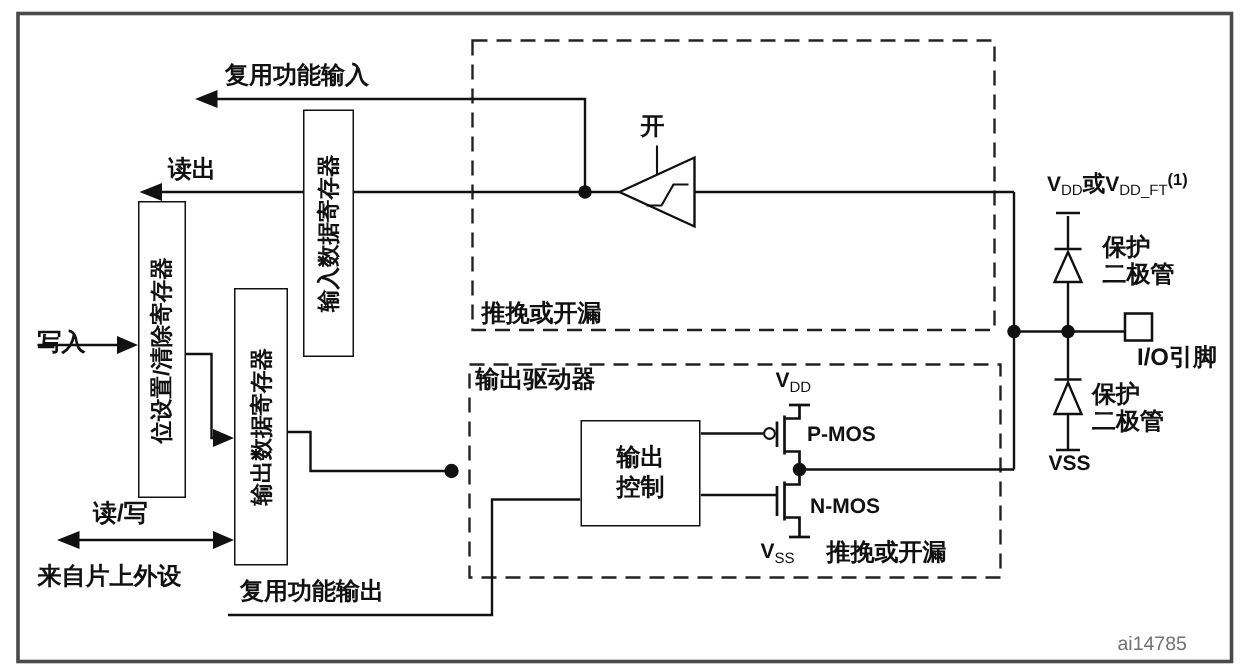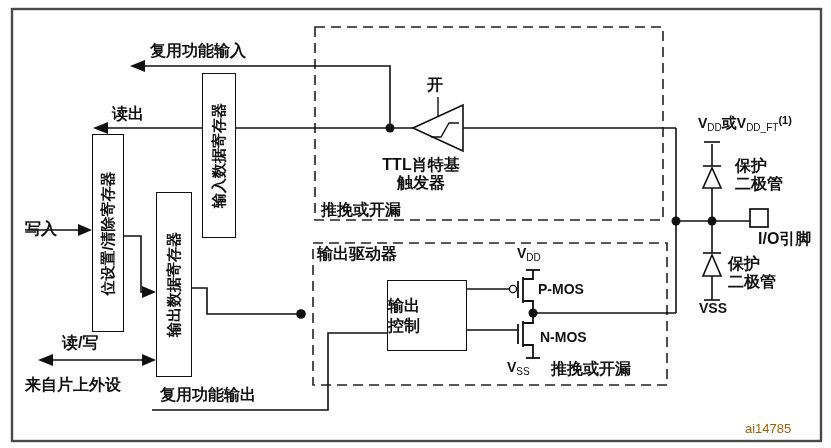--- a/index.html
+++ b/index.html
@@ -4,34 +4,34 @@
 <style>
   html,body{margin:0;padding:0;background:#fff;}
   .stage{
     position:relative;width:831px;height:448px;background:#ffffff;
     font-family:"Liberation Sans","DejaVu Sans",sans-serif;color:#111;
     overflow:hidden;
   }
   .stage svg{position:absolute;left:0;top:0;}
   .lbl{position:absolute;white-space:nowrap;font-weight:bold;font-size:16px;line-height:1.1;color:#111;}
   .lbl.small{font-size:14px;}
-  .lbl.code{font-weight:normal;font-size:13px;color:#a16207;}
+  .lbl.code{font-weight:normal;font-size:13px;color:#737373;}
   .lbl.center{text-align:center;}
   sub.sb{font-size:10px;font-weight:normal;vertical-align:-3px;letter-spacing:0;}
   sup.sp{font-size:11px;font-weight:bold;vertical-align:4px;}
   .vbox{
     position:absolute;box-sizing:border-box;border:1.6px solid #111;background:#fff;
     display:flex;align-items:center;justify-content:center;
   }
   .vbox span{
     transform:rotate(-90deg);white-space:nowrap;font-size:15px;font-weight:bold;color:#111;
   }
   .cbox{
     position:absolute;box-sizing:border-box;border:1.6px solid #111;background:#fff;
-    display:flex;flex-direction:column;align-items:flex-start;justify-content:center;
+    display:flex;flex-direction:column;align-items:center;justify-content:center;
     font-size:16px;font-weight:bold;line-height:1.2;
   }
 </style>
 </head>
 <body>
 
 <div class="stage">
 
   <svg width="831" height="448" viewBox="0 0 831 448">
 
@@ -142,24 +142,20 @@
   </div>
 
   <div class="lbl" style="left:150px;top:42px;">复用功能输入</div>
   <div class="lbl" style="left:112px;top:105px;">读出</div>
   <div class="lbl" style="left:25px;top:220px;">写入</div>
   <div class="lbl" style="left:62px;top:334px;">读/写</div>
   <div class="lbl" style="left:25px;top:376px;">来自片上外设</div>
   <div class="lbl" style="left:160px;top:386px;">复用功能输出</div>
   <div class="lbl" style="left:427px;top:76px;">开</div>
 
-  <div class="lbl center" style="left:361px;top:156px;width:120px;">
-    <div>TTL肖特基</div>
-    <div>触发器</div>
-  </div>
 
   <div class="lbl" style="left:321px;top:201px;">推挽或开漏</div>
   <div class="lbl" style="left:317px;top:245px;">输出驱动器</div>
   <div class="lbl" style="left:551px;top:360px;">推挽或开漏</div>
 
   <div class="lbl small" style="left:538px;top:282px;">P-MOS</div>
   <div class="lbl small" style="left:540px;top:330px;">N-MOS</div>
 
   <div class="lbl small" style="left:517px;top:246px;"><span>V</span><sub class="sb">DD</sub></div>
   <div class="lbl small" style="left:507px;top:360px;"><span>V</span><sub class="sb">SS</sub></div>

